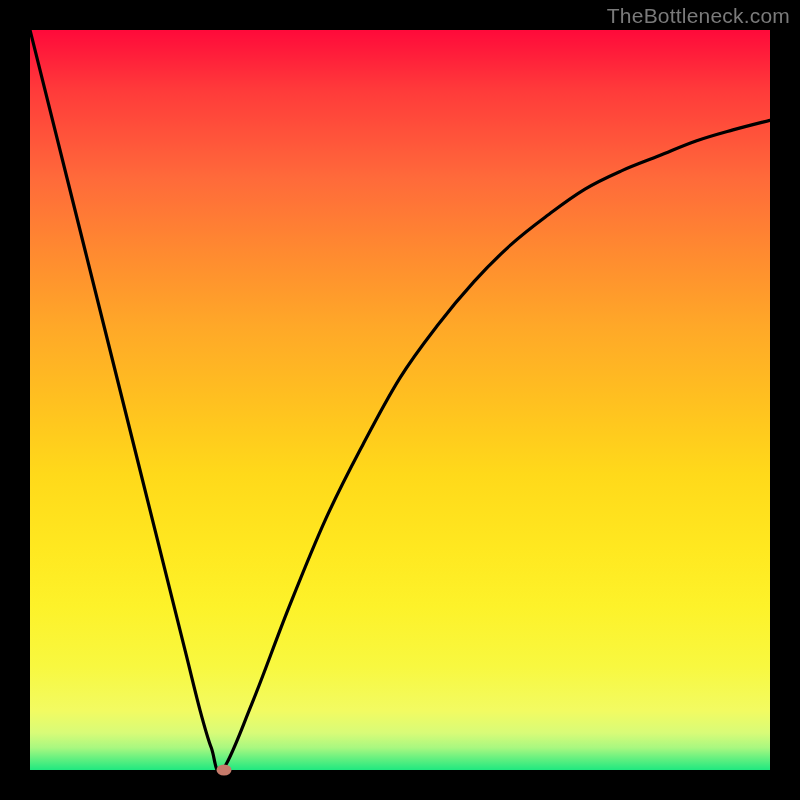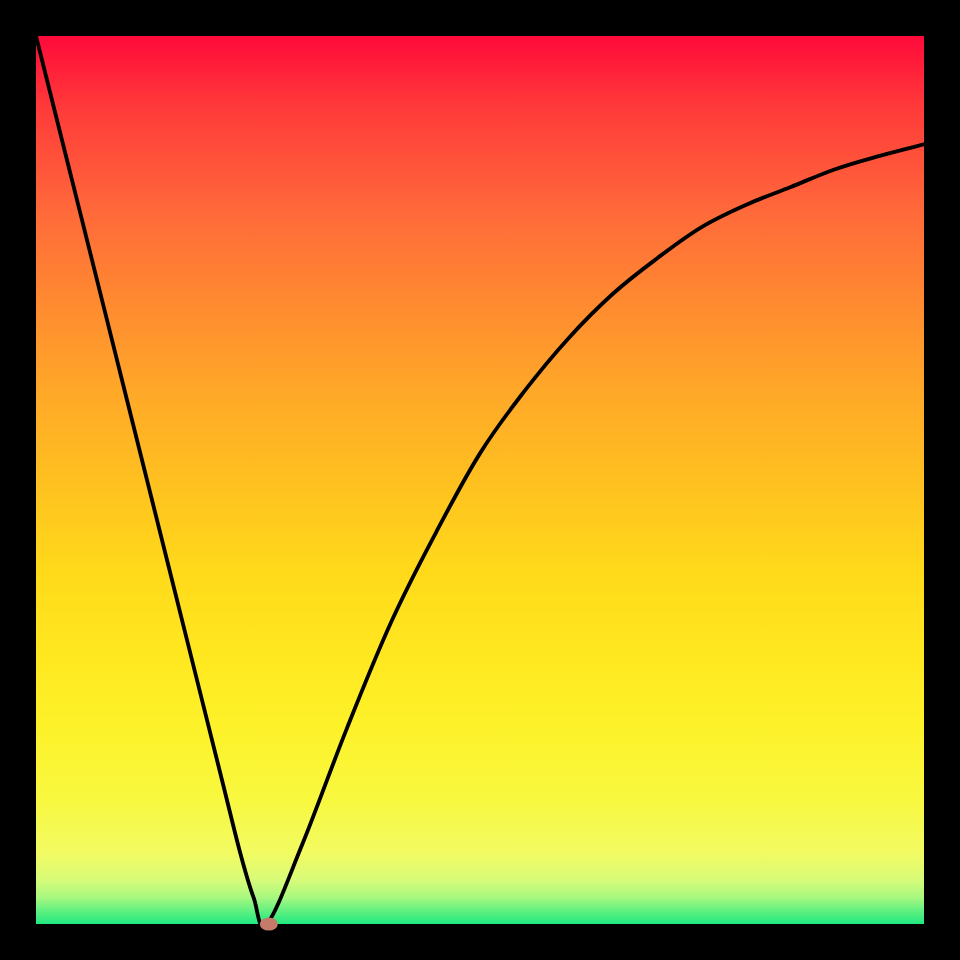--- a/index.html
+++ b/index.html
@@ -65,19 +65,20 @@
     height: 11px;
     border-radius: 50%;
     background: #c67a6a;
     transform: translate(-50%, -50%);
   }
 </style>
 </head>
 <body>
 
 <div class="frame">
+  <div class="watermark">TheBottleneck.com</div>
   <div class="plot-area">
     <svg class="curve" viewBox="0 0 740 740" preserveAspectRatio="none">
       <path id="curve-path" fill="none" stroke="#000" stroke-width="3.2" stroke-linecap="round" stroke-linejoin="round" d="M 0.00 0.00 C 6.66 26.64, 23.68 94.72, 37.00 148.00 C 50.32 201.28, 60.68 242.72, 74.00 296.00 C 87.32 349.28, 100.34 401.38, 111.00 444.00 C 121.66 486.62, 125.21 500.83, 133.20 532.80 C 141.19 564.77, 148.74 594.96, 155.40 621.60 C 162.06 648.24, 165.54 663.48, 170.20 680.80 C 174.86 698.12, 177.30 707.14, 181.30 717.80 C 185.30 728.46, 185.07 747.99, 192.40 740.00 C 199.73 732.01, 210.01 702.70, 222.00 673.40 C 233.99 644.10, 245.68 610.50, 259.00 577.20 C 272.32 543.90, 282.68 517.70, 296.00 488.40 C 309.32 459.10, 319.68 439.71, 333.00 414.40 C 346.32 389.09, 356.68 369.11, 370.00 347.80 C 383.32 326.49, 393.68 313.32, 407.00 296.00 C 420.32 278.68, 430.68 266.25, 444.00 251.60 C 457.32 236.95, 467.68 226.59, 481.00 214.60 C 494.32 202.61, 504.68 194.99, 518.00 185.00 C 531.32 175.01, 541.68 167.09, 555.00 159.10 C 568.32 151.11, 578.68 146.59, 592.00 140.60 C 605.32 134.61, 615.68 131.13, 629.00 125.80 C 642.32 120.47, 652.68 115.66, 666.00 111.00 C 679.32 106.34, 689.68 103.63, 703.00 99.90 C 716.32 96.17, 733.34 92.01, 740.00 90.28"></path>
     </svg>
     <div id="marker" class="marker" style="left: 193.88px; top: 740px;"></div>
   </div>
 </div>
 
 </body></html>

